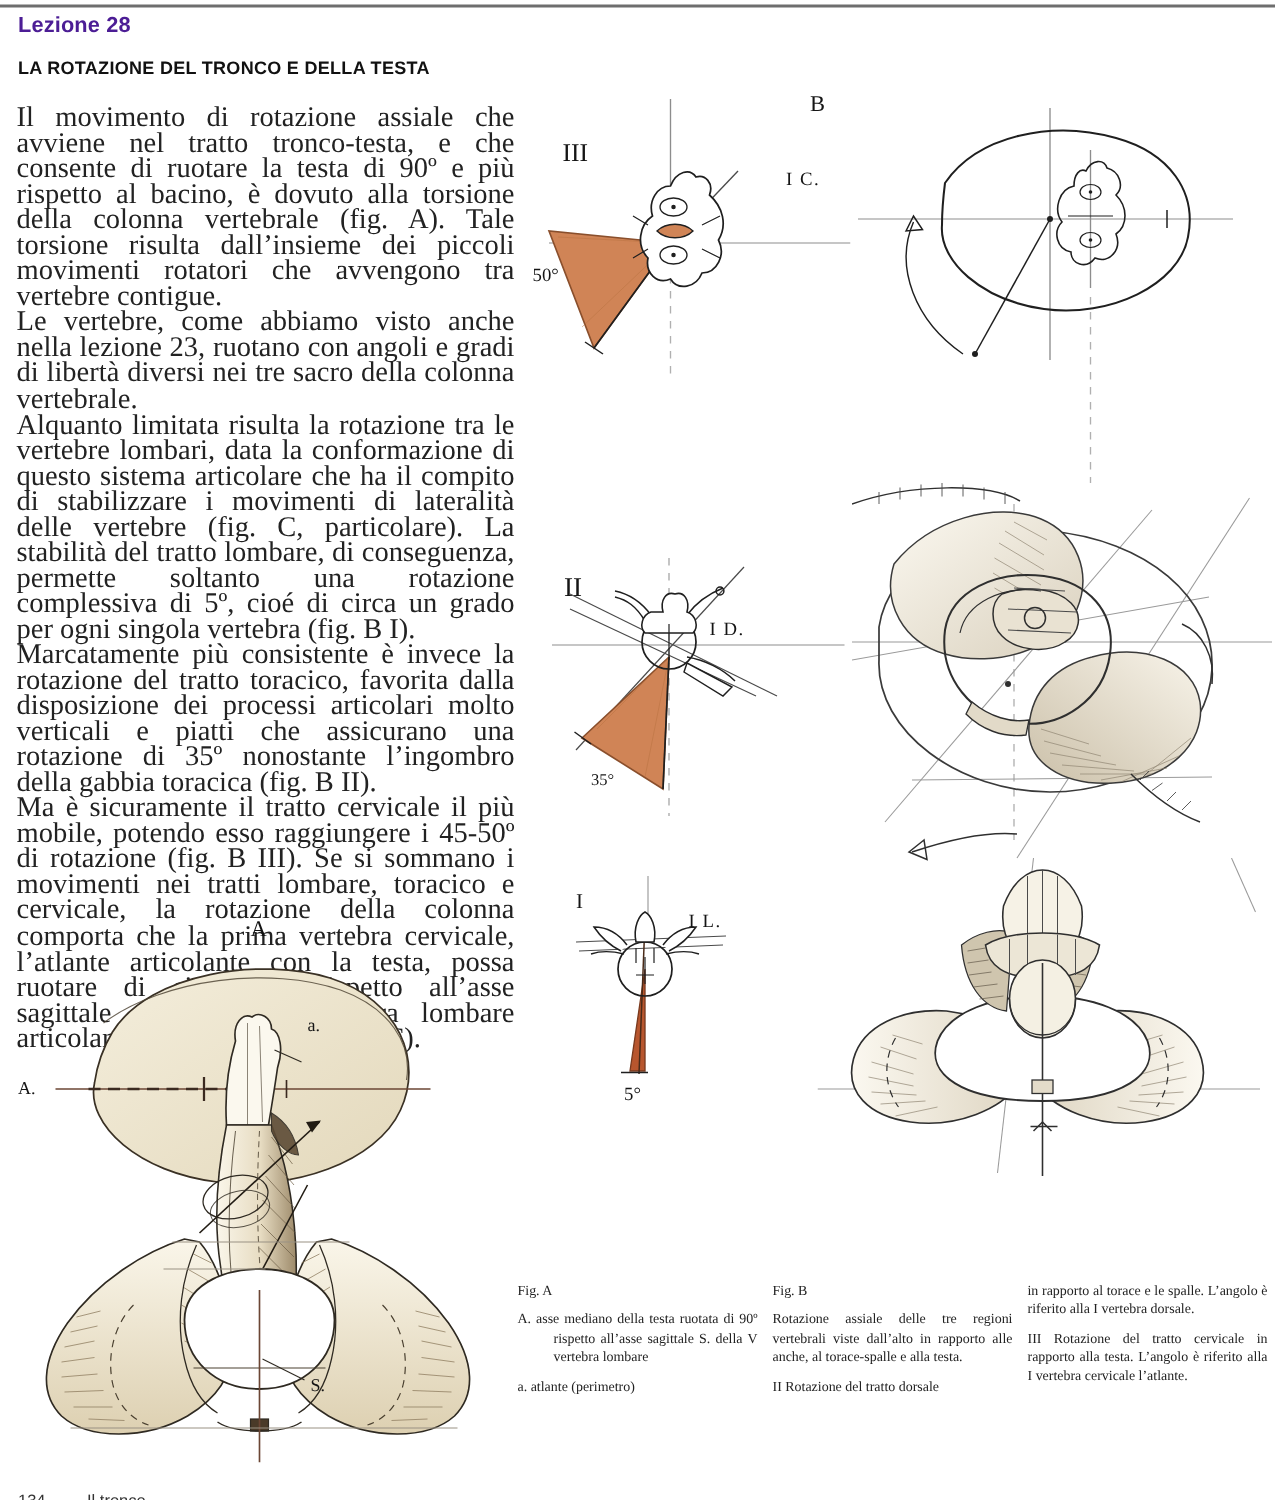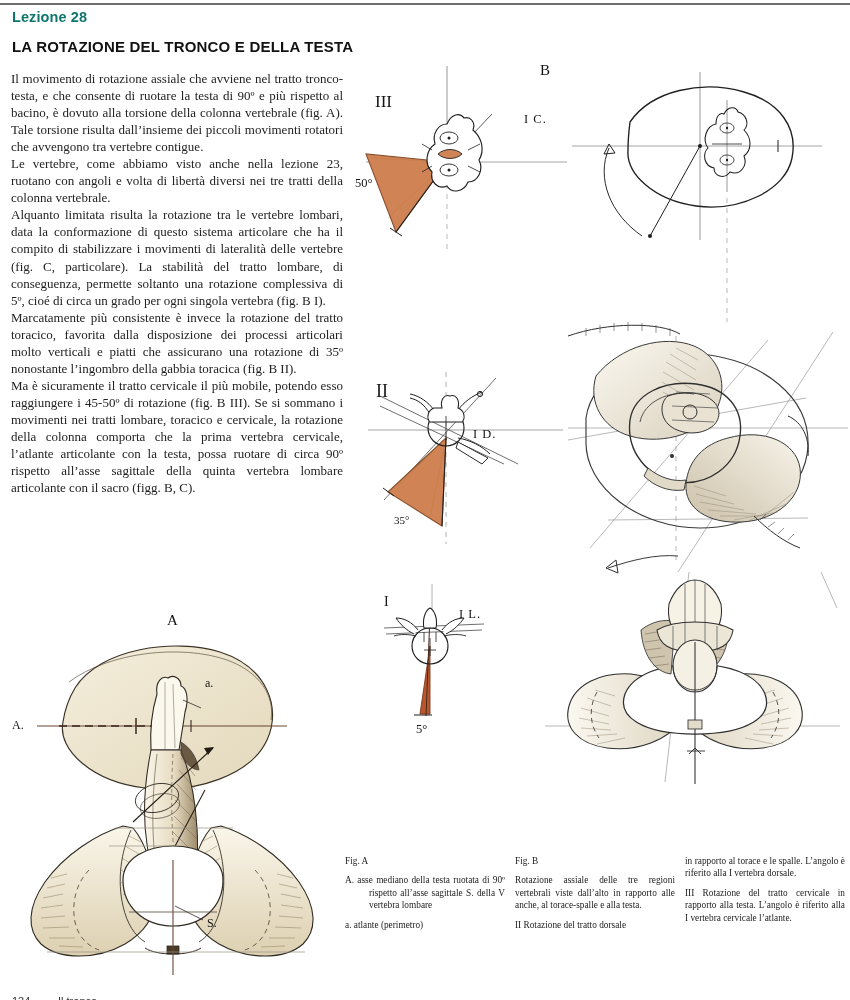--- a/index.html
+++ b/index.html
@@ -9,27 +9,27 @@
     font-family:"Liberation Serif", serif;
     color:#1c1c1c;
     overflow:hidden;
     position:relative;
   }
   .page{position:relative;width:850px;height:1000px;}
 
   
   .top-rule{position:absolute;left:0;top:3px;width:850px;height:2px;background:#6e6e6e;}
   .lezione{position:absolute;left:12px;top:9px;font-family:"Liberation Sans",sans-serif;
-           font-weight:bold;font-size:14.5px;letter-spacing:.1px;color:#0f766e;}
+           font-weight:bold;font-size:14.5px;letter-spacing:.1px;color:#4c1d95;}
   .page-title{position:absolute;left:12px;top:38px;font-family:"Liberation Sans",sans-serif;
-           font-weight:bold;font-size:15px;letter-spacing:.2px;color:#111;}
+           font-weight:bold;font-size:12px;letter-spacing:.2px;color:#111;}
 
   
   .bodytext{position:absolute;left:11px;top:70px;width:332px;
-            font-family:"Liberation Serif",serif;font-size:13px;line-height:17.05px;
+            font-family:"Liberation Serif",serif;font-size:19px;line-height:17.05px;
             text-align:justify;color:#222;}
   .bodytext p{margin:0;}
 
   .figA-letter{position:absolute;left:0;width:345px;top:612px;text-align:center;
             font-family:"Liberation Serif",serif;font-size:15px;color:#111;}
 
   
   .captions{position:absolute;left:345px;top:826px;width:500px;height:150px;}
   .cap{position:absolute;top:18px;font-family:"Liberation Serif",serif;
        font-size:9.3px;line-height:12.4px;color:#222;text-align:justify;margin-top:11px;}
@@ -54,21 +54,21 @@
 <body>
 
 <div class="page">
 
   <div class="top-rule"></div>
   <div class="lezione">Lezione 28</div>
   <div class="page-title">LA ROTAZIONE DEL TRONCO E DELLA TESTA</div>
 
   <div class="bodytext">
     <p>Il movimento di rotazione assiale che avviene nel tratto tronco-testa, e che consente di ruotare la testa di 90º e più rispetto al bacino, è dovuto alla torsione della colonna vertebrale (fig. A). Tale torsione risulta dall’insieme dei piccoli movimenti rotatori che avvengono tra vertebre contigue.</p>
-    <p>Le vertebre, come abbiamo visto anche nella lezione 23, ruotano con angoli e volta di libertà diversi nei tre tratti della colonna vertebrale.</p>
+    <p>Le vertebre, come abbiamo visto anche nella lezione 23, ruotano con angoli e gradi di libertà diversi nei tre sacro della colonna vertebrale.</p>
     <p>Alquanto limitata risulta la rotazione tra le vertebre lombari, data la conformazione di questo sistema articolare che ha il compito di stabilizzare i movimenti di lateralità delle vertebre (fig. C, particolare). La stabilità del tratto lombare, di conseguenza, permette soltanto una rotazione complessiva di 5º, cioé di circa un grado per ogni singola vertebra (fig. B I).</p>
     <p>Marcatamente più consistente è invece la rotazione del tratto toracico, favorita dalla disposizione dei processi articolari molto verticali e piatti che assicurano una rotazione di 35º nonostante l’ingombro della gabbia toracica (fig. B II).</p>
     <p>Ma è sicuramente il tratto cervicale il più mobile, potendo esso raggiungere i 45-50º di rotazione (fig. B III). Se si sommano i movimenti nei tratti lombare, toracico e cervicale, la rotazione della colonna comporta che la prima vertebra cervicale, l’atlante articolante con la testa, possa ruotare di circa 90º rispetto all’asse sagittale della quinta vertebra lombare articolante con il sacro (figg. B, C).</p>
   </div>
 
   <div class="figA-letter">A</div>
 
   <div class="fig" id="figA" style="left:5px;top:630px;">
     <svg width="340" height="345" viewBox="0 0 340 345">
       <defs>
@@ -255,21 +255,21 @@
         <path d="M84 36 C 82 28, 86 22, 92 24 C 98 22, 102 28, 100 36
                  C 106 38, 108 46, 104 50 L 72 50 C 68 46, 70 38, 76 36 Z" fill="#ffffff" stroke="#1f1f1f" stroke-width="1.05"></path>
         <circle cx="122" cy="22" r="2.6" fill="none" stroke="#1f1f1f" stroke-width="1"></circle>
         <path d="M100 66 C 112 68, 124 74, 132 82" stroke="#1f1f1f" stroke-width="1" fill="none"></path>
         <path d="M100 70 L 130 86 L 124 92 L 98 76 Z" fill="#ffffff" stroke="#1f1f1f" stroke-width=".95"></path>
         <line x1="88" y1="44" x2="88" y2="68" stroke="#1f1f1f" stroke-width=".8"></line>
       </g>
     </svg>
   </div>
   <div class="lbl" style="left:376px;top:381px;font-size:18px;">II</div>
-  <div class="lbl" style="left:473px;top:427px;font-size:12.5px;letter-spacing:1px;">I D.</div>
+  <div class="lbl" style="left:473px;top:412px;font-size:12.5px;letter-spacing:1px;">I D.</div>
   <div class="lbl" style="left:394px;top:514px;font-size:11px;">35°</div>
 
   <div class="fig" id="figBpelvis" style="left:568px;top:310px;">
     <svg width="282" height="272" viewBox="0 0 282 272">
       <defs>
         <linearGradient id="gP1" x1="0" y1="0" x2="1" y2="1">
           <stop offset="0%" stop-color="#fbf8f0"></stop>
             <stop offset="100%" stop-color="#d9d0bd"></stop>
         </linearGradient>
         <linearGradient id="gP2" x1="1" y1="0" x2="0" y2="1">

